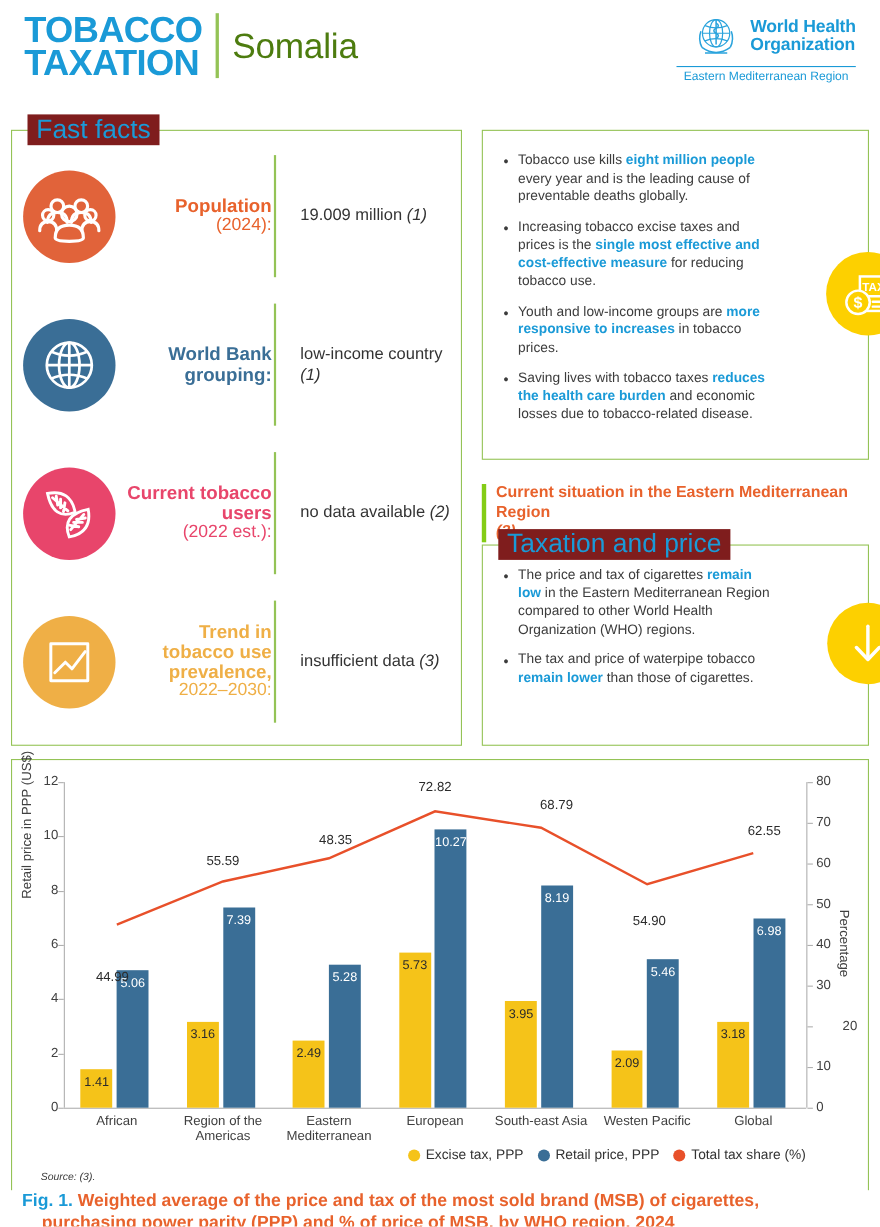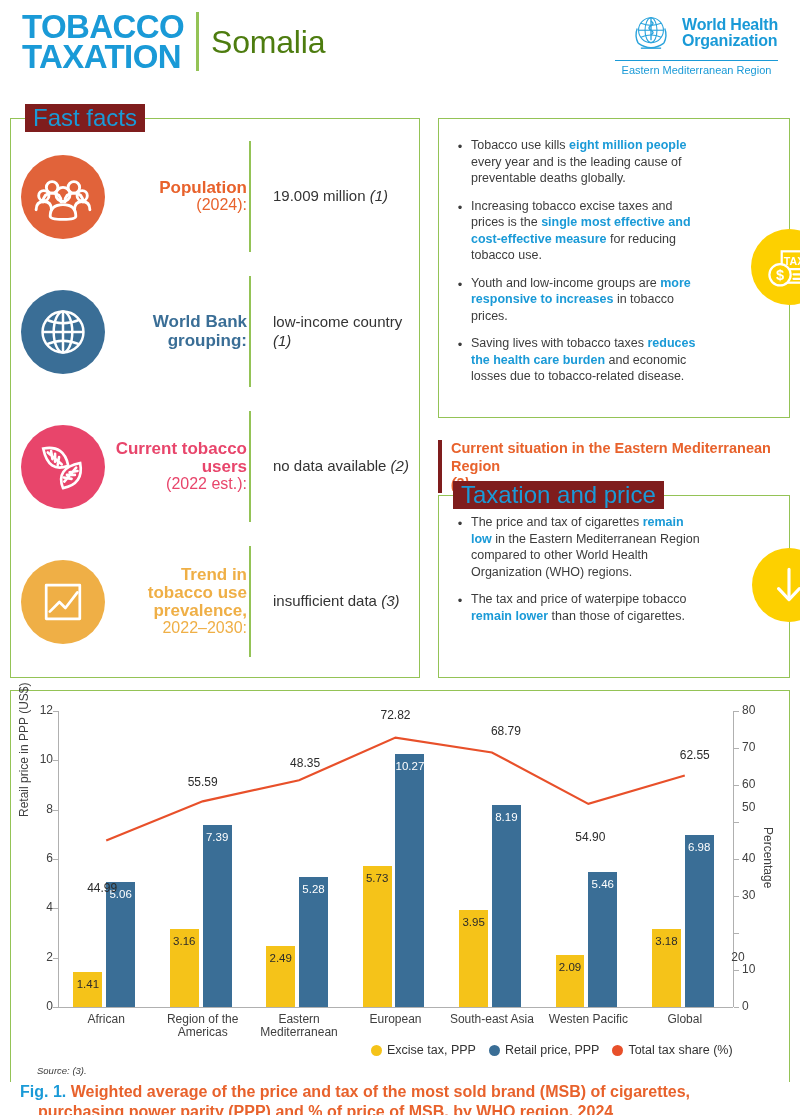--- a/index.html
+++ b/index.html
@@ -57,21 +57,21 @@
   #taxprice { left: 438px; top: 495px; width: 352px; height: 183px; }
 
   .bullets { padding: 18px 14px 10px 10px; }
   .bullet { display: flex; margin-bottom: 11px; font-size: 12.5px; line-height: 1.32; color: #3c3c3c; }
   .bullet .dot { flex: 0 0 22px; text-align: center; font-size: 13px; color: #3c3c3c; padding-top: 1px; }
   .bullet .btxt { flex: 1; }
   .bullet b { color: #1A9AD7; }
   .bullets.narrow .bullet .btxt { max-width: 232px; }
 
   
-  .cursit { position: absolute; left: 438px; top: 440px; width: 352px; border-left: 4px solid #7f1d1d; padding-left: 9px; }
+  .cursit { position: absolute; left: 438px; top: 440px; width: 352px; border-left: 4px solid #84cc16; padding-left: 9px; }
   .cursit span { font-weight: bold; font-size: 14.5px; color: #E8622C; line-height: 1.22; display: block; }
   .cursit em { font-style: italic; }
 
   .side-icon { position: absolute; }
 
   
   #chartbox { left: 10px; top: 690px; width: 780px; height: 415px; }
   .chart-area { position: absolute; left: 0; top: 8px; width: 780px; height: 330px; }
 
   .ylabel-left {
@@ -340,27 +340,27 @@
           <div class="tick" style="left: 20px; top: 102.667px; width: 22px; text-align: right;">8</div>
           <div class="tick-mark" style="left: 42px; top: 61.3333px;"></div>
           <div class="tick" style="left: 20px; top: 53.3333px; width: 22px; text-align: right;">10</div>
           <div class="tick-mark" style="left: 42px; top: 12px;"></div>
           <div class="tick" style="left: 20px; top: 4px; width: 22px; text-align: right;">12</div>
           <div class="tick-mark" style="left: 723px; top: 308px;"></div>
           <div class="tick" style="left: 731px; top: 300px; width: 24px; text-align: left;">0</div>
           <div class="tick-mark" style="left: 723px; top: 271px;"></div>
           <div class="tick" style="left: 731px; top: 263px; width: 24px; text-align: left;">10</div>
           <div class="tick-mark" style="left: 723px; top: 234px;"></div>
-          <div class="tick" style="left: 715px; top: 226px; width: 24px; text-align: center; margin-top: 25px;">20</div>
+          <div class="tick" style="left: 755px; top: 226px; width: 24px; text-align: left;">20</div>
           <div class="tick-mark" style="left: 723px; top: 197px;"></div>
           <div class="tick" style="left: 731px; top: 189px; width: 24px; text-align: left;">30</div>
           <div class="tick-mark" style="left: 723px; top: 160px;"></div>
           <div class="tick" style="left: 731px; top: 152px; width: 24px; text-align: left;">40</div>
           <div class="tick-mark" style="left: 723px; top: 123px;"></div>
-          <div class="tick" style="left: 731px; top: 101px; width: 24px; text-align: left;">50</div>
+          <div class="tick" style="left: 731px; top: 115px; width: 24px; text-align: left;">50</div>
           <div class="tick-mark" style="left: 723px; top: 86px;"></div>
           <div class="tick" style="left: 731px; top: 78px; width: 24px; text-align: left;">60</div>
           <div class="tick-mark" style="left: 723px; top: 49px;"></div>
           <div class="tick" style="left: 731px; top: 41px; width: 24px; text-align: left;">70</div>
           <div class="tick-mark" style="left: 723px; top: 12px;"></div>
           <div class="tick" style="left: 731px; top: 4px; width: 24px; text-align: left;">80</div>
         </div>
       <div class="plot" id="plot">
           <div class="group" style="left: 0px; width: 96.4286px;">
             <div class="bar excise" style="left: 15.4286px; width: 28.9286px; height: 34.78px;">

